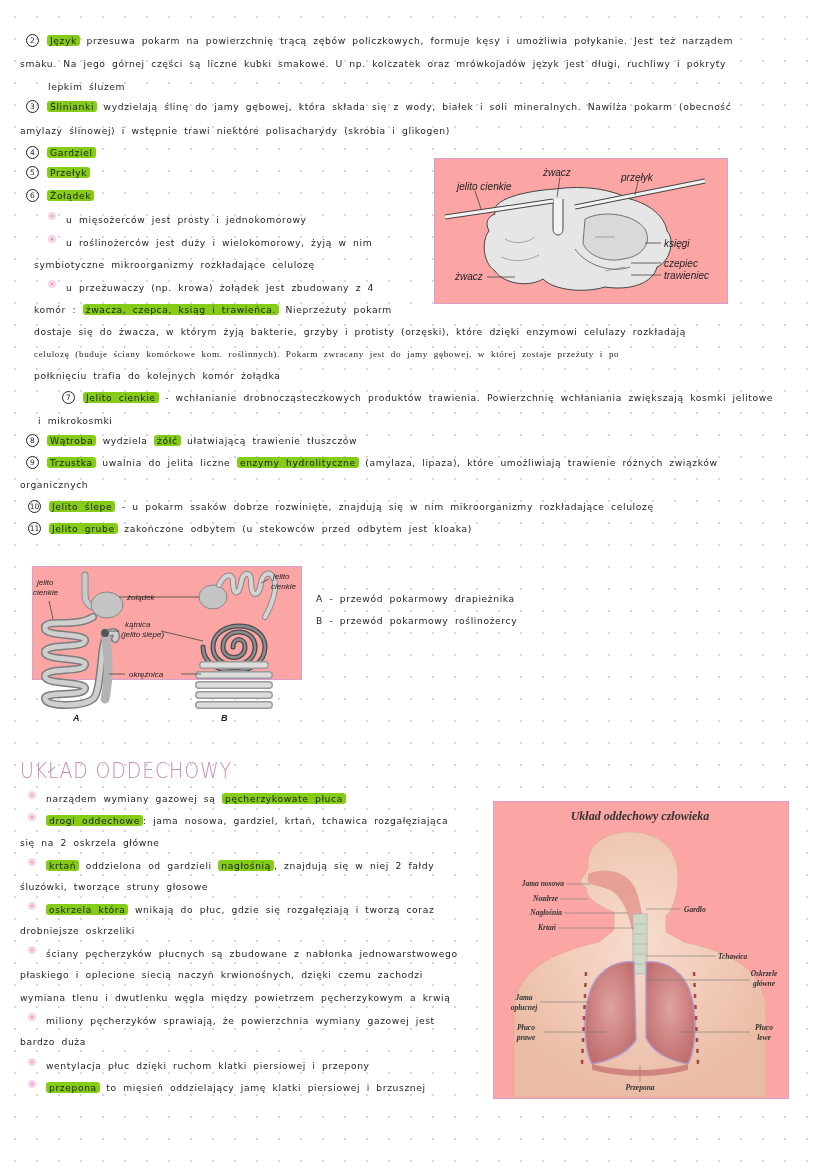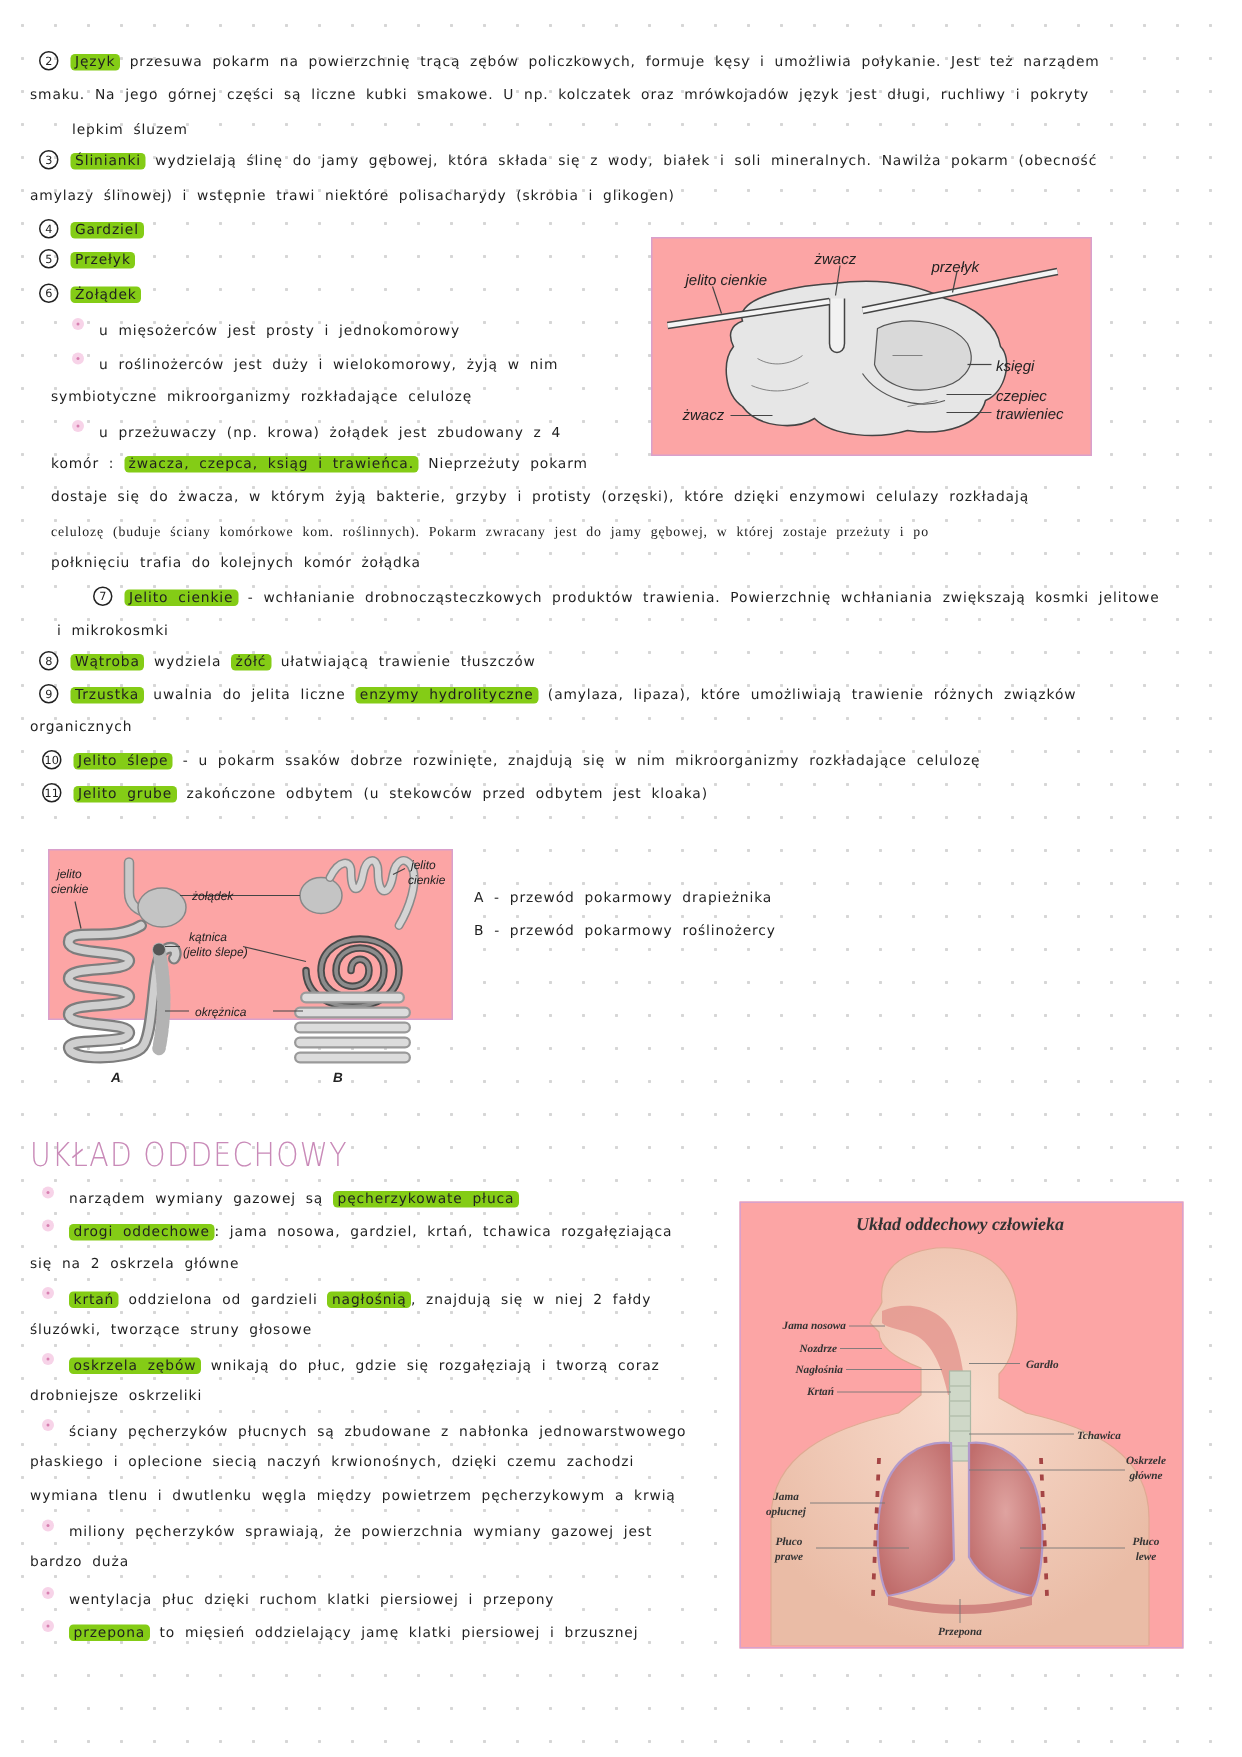--- a/index.html
+++ b/index.html
@@ -176,21 +176,21 @@
 
   <div class="line" style="left:28px;top:500px;">
     <span class="num">10</span><span class="hl">Jelito ślepe</span>
     <span>- u pokarm ssaków dobrze rozwinięte, znajdują się w nim mikroorganizmy rozkładające celulozę</span>
   </div>
   <div class="line" style="left:28px;top:522px;">
     <span class="num">11</span><span class="hl">Jelito grube</span>
     <span>zakończone odbytem  (u stekowców przed odbytem jest kloaka)</span>
   </div>
 
-  <div class="frame" style="left:32px;top:566px;width:270px;height:114px;text-align:center;">
+  <div class="frame" style="left:32px;top:566px;width:270px;height:114px;">
     <svg width="267" height="159" viewBox="0 0 267 159">
       <g fill="none" stroke-linecap="round">
 
         <path d="M52,8 L52,28 C52,44 74,44 84,40" stroke="#8a8a8a" stroke-width="7"></path>
         <path d="M52,8 L52,28 C52,44 74,44 84,40" stroke="#c9c9c9" stroke-width="5"></path>
         <ellipse cx="74" cy="38" rx="16" ry="13" fill="#c4c4c4" stroke="#888"></ellipse>
 
         <path d="M60,50 C40,62 10,50 12,62 C14,70 54,66 52,74 C50,82 10,76 12,86 C14,94 54,90 52,98 C50,106 10,100 12,110 C14,118 54,114 52,122 C50,130 10,124 12,132 C14,140 50,140 60,132 C70,124 66,70 76,66 C84,62 84,70 82,72" stroke="#7d7d7d" stroke-width="8"></path>
         <path d="M60,50 C40,62 10,50 12,62 C14,70 54,66 52,74 C50,82 10,76 12,86 C14,94 54,90 52,98 C50,106 10,100 12,110 C14,118 54,114 52,122 C50,130 10,124 12,132 C14,140 50,140 60,132 C70,124 66,70 76,66 C84,62 84,70 82,72" stroke="#cfcfcf" stroke-width="5"></path>
 
@@ -243,21 +243,21 @@
     <span class="bullet"></span><span class="hl">drogi oddechowe</span><span>: jama nosowa, gardziel, krtań, tchawica rozgałęziająca</span>
   </div>
   <div class="line" style="left:20px;top:836px;">się na 2 oskrzela główne</div>
   <div class="line" style="left:28px;top:858px;">
     <span class="bullet"></span><span class="hl">krtań</span>
     <span>oddzielona od gardzieli</span>
     <span class="hl">nagłośnią</span><span>, znajdują się w niej 2 fałdy</span>
   </div>
   <div class="line" style="left:20px;top:880px;">śluzówki, tworzące struny głosowe</div>
   <div class="line" style="left:28px;top:902px;">
-    <span class="bullet"></span><span class="hl">oskrzela zębów</span>
+    <span class="bullet"></span><span class="hl">oskrzela która</span>
     <span>wnikają do płuc, gdzie się rozgałęziają i tworzą coraz</span>
   </div>
   <div class="line" style="left:20px;top:924px;">drobniejsze oskrzeliki</div>
   <div class="line" style="left:28px;top:946px;">
     <span class="bullet"></span><span>ściany pęcherzyków płucnych są zbudowane z nabłonka jednowarstwowego</span>
   </div>
   <div class="line" style="left:20px;top:968px;">płaskiego i oplecione siecią naczyń krwionośnych, dzięki czemu zachodzi</div>
   <div class="line" style="left:20px;top:991px;">wymiana tlenu i dwutlenku węgla między powietrzem pęcherzykowym a krwią</div>
   <div class="line" style="left:28px;top:1013px;">
     <span class="bullet"></span><span>miliony pęcherzyków sprawiają, że powierzchnia wymiany gazowej jest</span>

